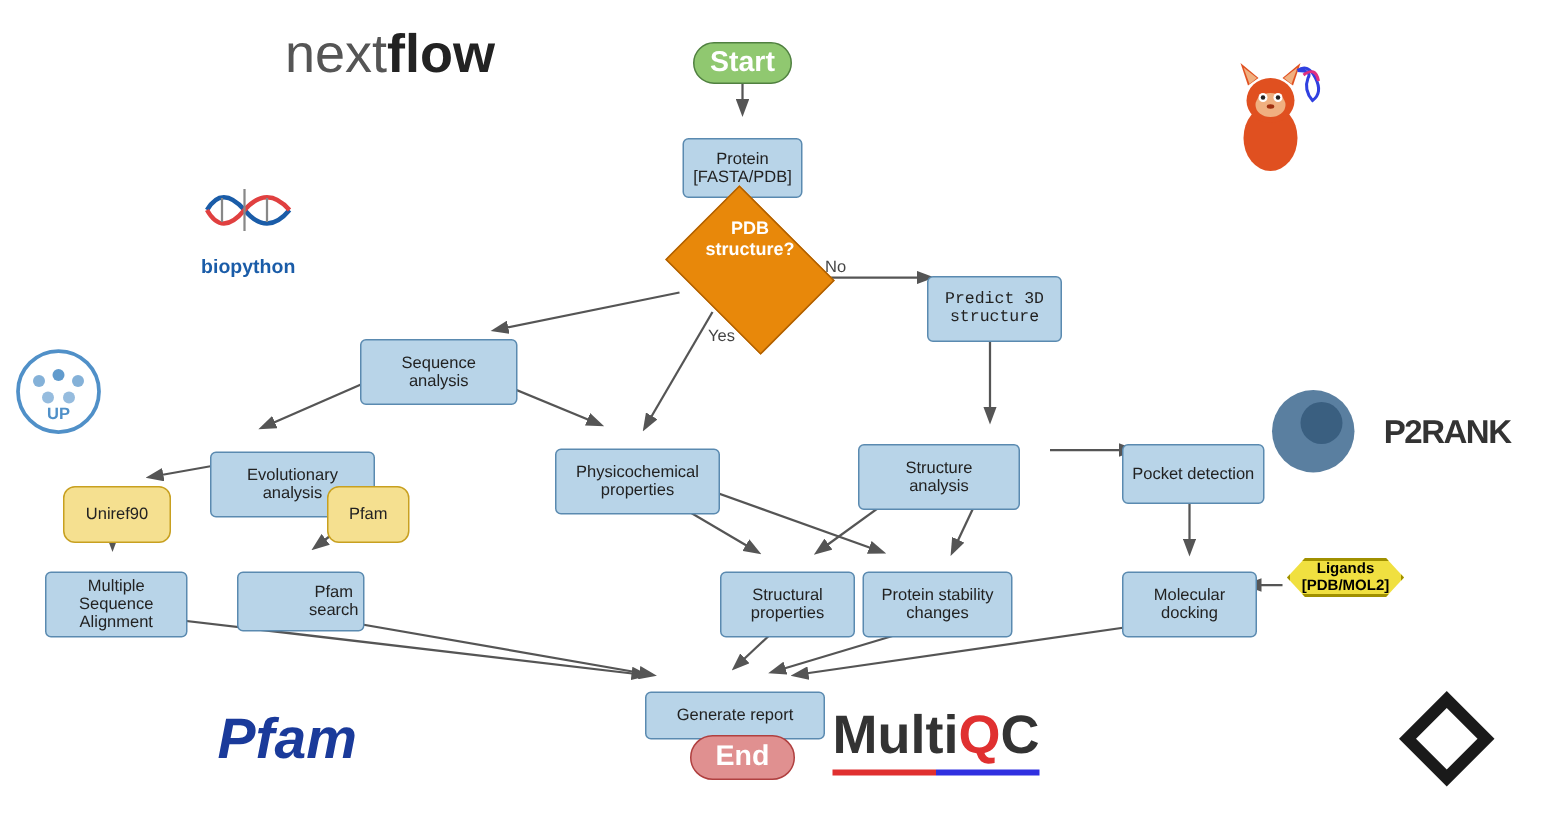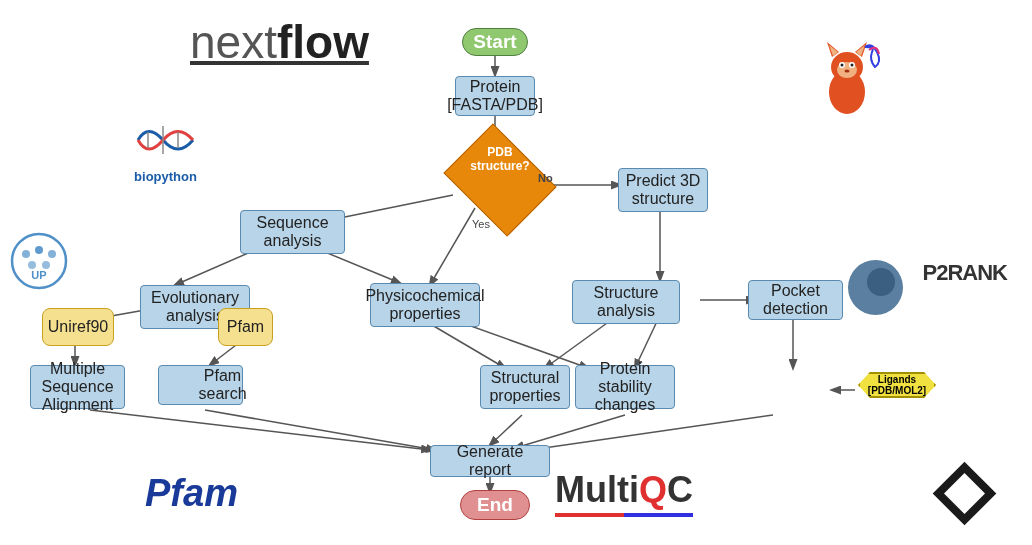--- a/index.html
+++ b/index.html
@@ -19,24 +19,25 @@
     
     .flow-box {
       position: absolute;
       background: #b8d4e8;
       border: 1.5px solid #5a8ab0;
       border-radius: 4px;
       display: flex;
       align-items: center;
       justify-content: center;
       text-align: center;
-      font-size: 16px;
+      font-size: 11px;
       font-weight: 500;
       color: #222;
       padding: 4px;
+      margin-top: 16px;
     }
     .flow-box.yellow {
       background: #f5e090;
       border-color: #c8a020;
       border-radius: 6px;
     }
     
     .diamond-wrap {
       position: absolute;
       display: flex;
@@ -65,39 +66,38 @@
       top: 0; left: 0;
       width: 1032px;
       height: 545px;
       pointer-events: none;
     }
     
     .logo-nextflow {
       position: absolute;
       top: 15px;
       left: 190px;
-      font-size: 46px;
+      font-size: 36px;
       font-weight: 300;
       color: #333;
-      text-decoration: underline;
     }
     .logo-nextflow span.next {
       color: #555;
       font-weight: 300;
     }
     .logo-nextflow span.flow {
       color: #222;
       font-weight: 700;
     }
     .p2rank-logo {
       position: absolute;
       top: 260px;
       right: 25px;
       display: flex;
-      align-items: flex-start;
+      align-items: center;
       gap: 20px;
     }
     .p2rank-circle {
       width: 55px;
       height: 55px;
       background: #5a7fa0;
       border-radius: 50%;
       position: relative;
       overflow: hidden;
     }
@@ -236,27 +236,27 @@
     <span>Protein<br>[FASTA/PDB]</span>
   </div>
 
   <div class="diamond-wrap" style="left:455px; top:145px; width:90px; height:80px;">
     <div class="diamond"></div>
     <div class="diamond-label">PDB<br>structure?</div>
   </div>
 
   <div style="position:absolute; left:472px; top:218px; font-size:11px; color:#444;">Yes</div>
 
-  <div style="position:absolute; left:538px; top:172px; font-size:11px; color:#444;font-weight:bold;">No</div>
+  <div style="position:absolute; left:550px; top:172px; font-size:11px; color:#444;">No</div>
 
   <div class="flow-box" style="left:240px; top:210px; width:105px; height:44px;">
     <span>Sequence<br>analysis</span>
   </div>
 
-  <div class="flow-box" style="left:618px; top:168px; width:90px; height:44px;">
+  <div class="flow-box" style="left:618px; top:168px; width:90px; height:44px;font-family:Liberation Mono, monospace;">
     <span>Predict 3D<br>structure</span>
   </div>
 
   <div class="flow-box" style="left:140px; top:285px; width:110px; height:44px;">
     <span>Evolutionary<br>analysis</span>
   </div>
 
   <div class="flow-box yellow" style="left:42px; top:308px; width:72px; height:38px; border-radius:8px;text-align:right;">
     <span>Uniref90</span>
   </div>
@@ -286,20 +286,23 @@
   </div>
 
   <div class="flow-box" style="left:480px; top:365px; width:90px; height:44px;">
     <span>Structural<br>properties</span>
   </div>
 
   <div class="flow-box" style="left:575px; top:365px; width:100px; height:44px;">
     <span>Protein stability<br>changes</span>
   </div>
 
+  <div class="flow-box" style="left:748px; top:365px; width:90px; height:44px;">
+    <span>Molecular<br>docking</span>
+  </div>
 
   <div style="position:absolute; left:858px; top:372px; background:#f0e040; border:2px solid #a09000;
               width:78px; height:26px; display:flex; align-items:center; justify-content:center;
               clip-path:polygon(12px 0%,calc(100% - 12px) 0%,100% 50%,calc(100% - 12px) 100%,12px 100%,0% 50%);
               font-size:10px; font-weight:bold; text-align:center;">
     <span>Ligands<br>[PDB/MOL2]</span>
   </div>
 
   <div class="flow-box" style="left:430px; top:445px; width:120px; height:32px;">
     <span>Generate report</span>

